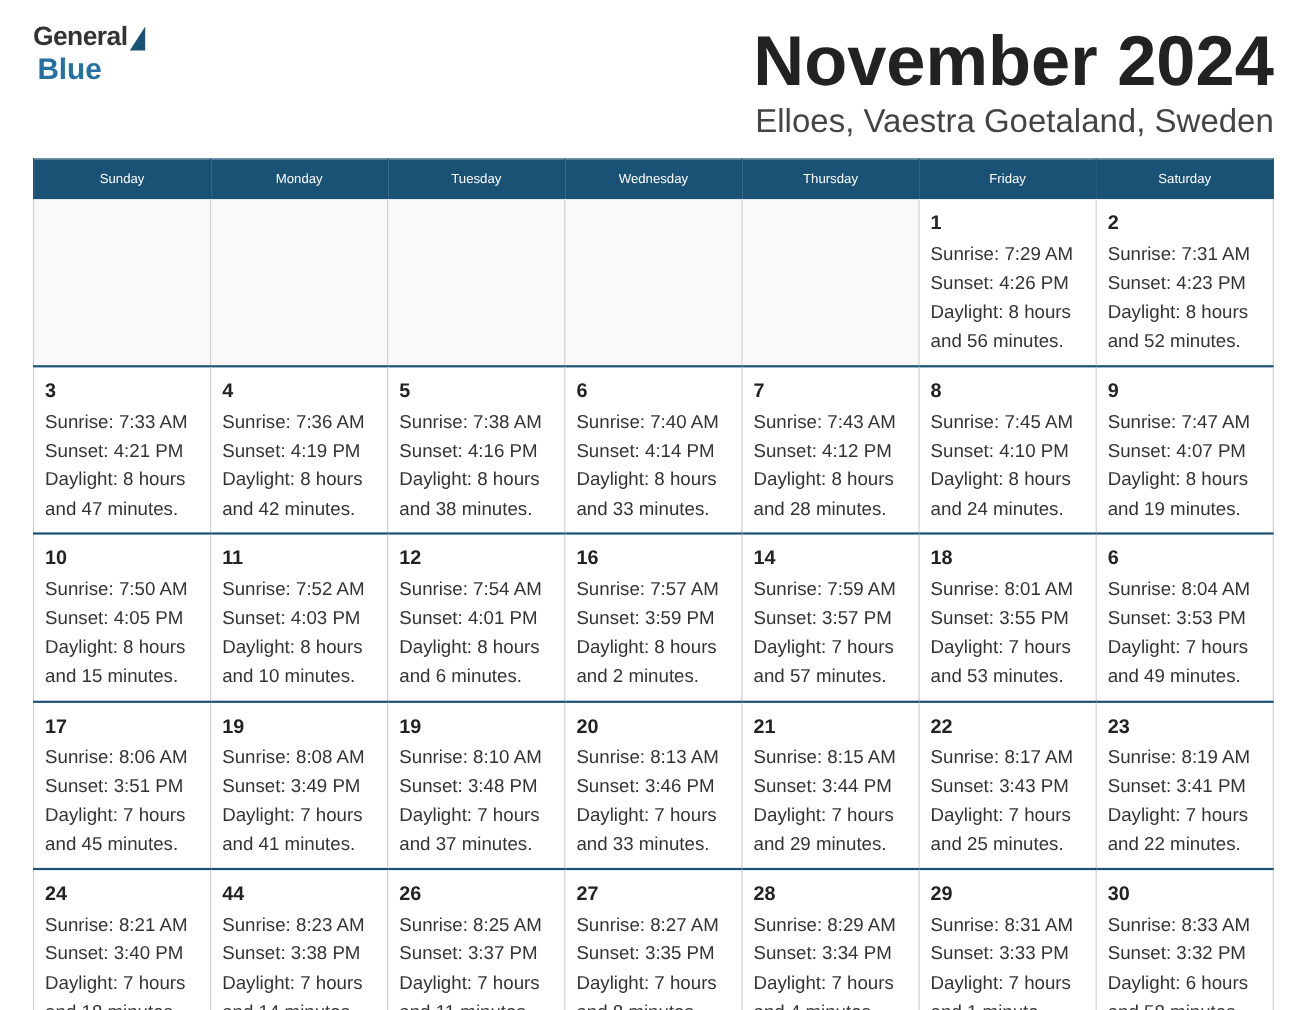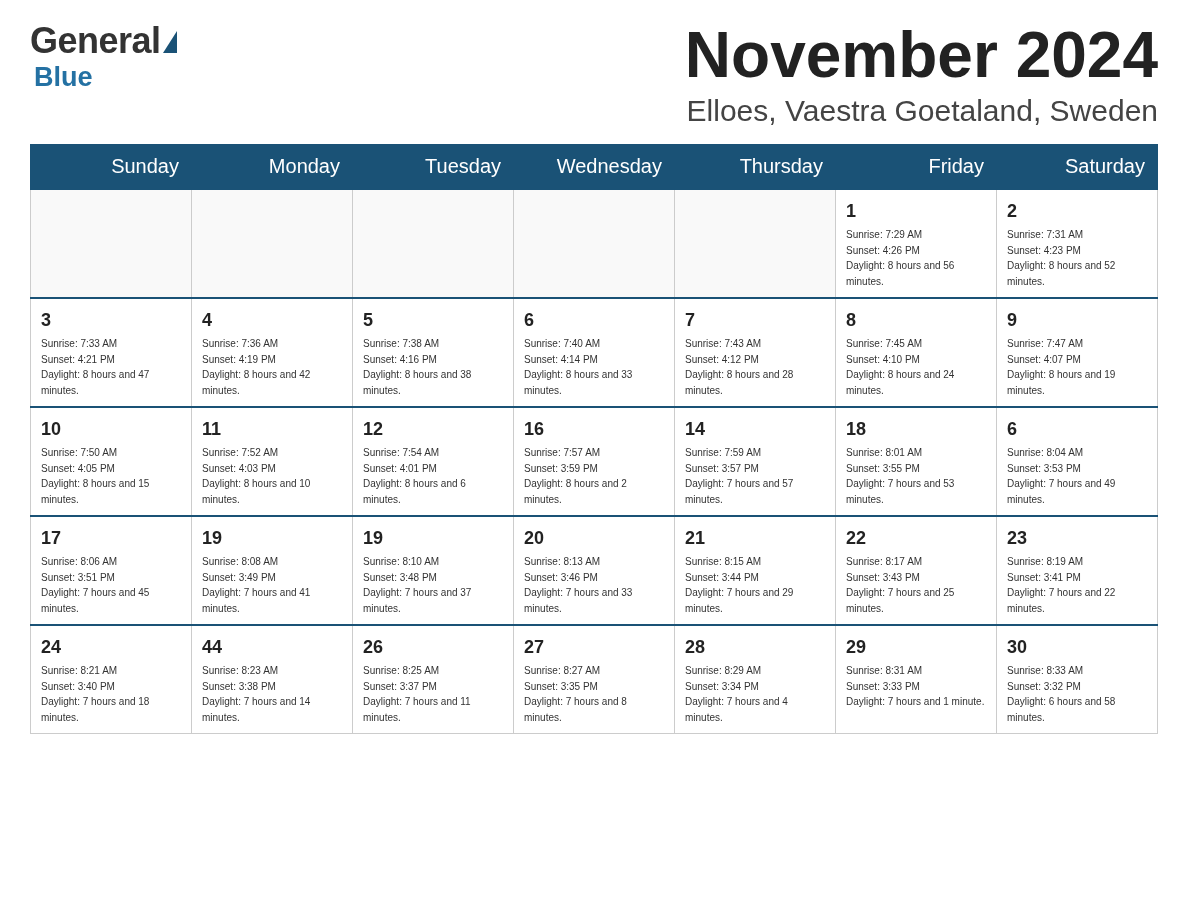--- a/index.html
+++ b/index.html
@@ -19,21 +19,21 @@
     .logo {
       display: flex;
       flex-direction: column;
       align-items: flex-start;
     }
     .logo-top {
       display: flex;
       align-items: center;
     }
     .logo-text-general {
-      font-size: 36px;
+      font-size: 24px;
       font-weight: bold;
       color: #333;
       letter-spacing: -0.5px;
     }
     .logo-triangle {
       width: 0;
       height: 0;
       border-left: 14px solid transparent;
       border-bottom: 22px solid #1a5276;
       margin-left: 2px;
@@ -60,45 +60,45 @@
       margin-top: 4px;
     }
     .calendar {
       width: 100%;
       border-collapse: collapse;
       border: 1px solid #1a5276;
     }
     .calendar th {
       background-color: #1a5276;
       color: #fff;
-      font-size: 20px;
+      font-size: 12px;
       font-weight: normal;
       padding: 10px 12px;
-      text-align: right;
+      text-align: center;
       border: 1px solid #1a5276;
     }
     .calendar td {
       border: 1px solid #ccc;
       vertical-align: top;
       padding: 8px 10px;
       width: calc(100% / 7);
       font-size: 13px;
       color: #333;
       line-height: 1.5;
       min-height: 110px;
     }
     .day-number {
       font-size: 18px;
       font-weight: bold;
       color: #222;
       display: block;
       margin-bottom: 2px;
     }
     .day-info {
-      font-size: 10px;
+      font-size: 17px;
       color: #333;
       line-height: 1.55;
     }
     .empty-cell {
       background: #f9f9f9;
     }
     tr.week-row td {
       border-top: 2px solid #1a5276;
     }
   </style>

